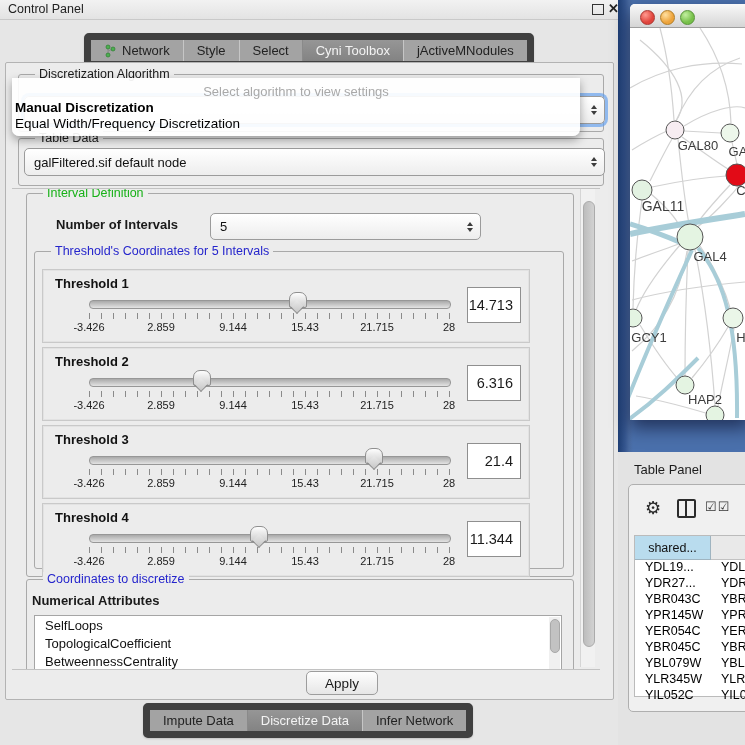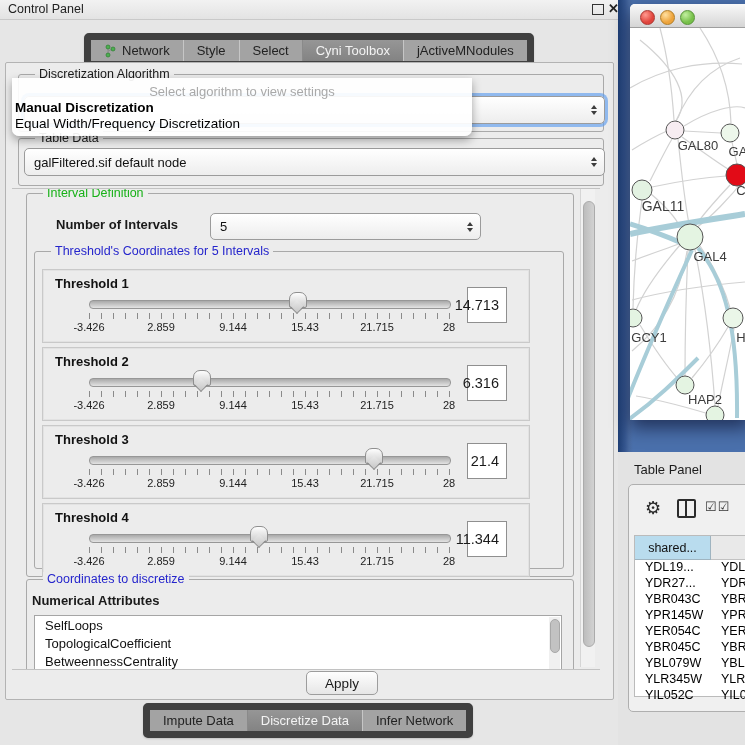--- a/index.html
+++ b/index.html
@@ -28,21 +28,21 @@
   .combo{position:absolute;background:linear-gradient(#ffffff,#ededed);border:1px solid #9b9b9b;
     border-radius:5px;font-size:13px;color:#111;display:flex;align-items:center;padding-left:9px;}
   .arrows{position:absolute;right:7px;top:50%;transform:translateY(-50%);
     display:flex;flex-direction:column;gap:2px;}
   .arr-up{width:0;height:0;border-left:3.5px solid transparent;border-right:3.5px solid transparent;
     border-bottom:4.5px solid #3c3c3c;}
   .arr-dn{width:0;height:0;border-left:3.5px solid transparent;border-right:3.5px solid transparent;
     border-top:4.5px solid #3c3c3c;}
   .focus-ring{box-shadow:0 0 0 3px rgba(96,158,239,.65);}
   
-  .popup{left:12px;top:78px;width:460px;height:58px;background:rgba(255,255,255,.92);
+  .popup{left:12px;top:78px;width:568px;height:58px;background:rgba(255,255,255,.92);
     border-radius:0 0 7px 7px;box-shadow:0 4px 10px rgba(0,0,0,.35);z-index:30;}
   .popup-prompt{left:0;top:6px;width:100%;text-align:center;font-size:13px;color:#a9a9a9;}
   .popup-opt{left:3px;font-size:13.5px;color:#000;white-space:nowrap;}
   
   .scrollarea{left:12px;top:188px;width:588px;height:480px;overflow:hidden;
     border-top:1px solid #c2c2c2;border-bottom:1px solid #c2c2c2;background:#ececec;}
   .vscroll{left:580px;top:189px;width:14px;height:478px;background:#f1f1f1;
     border-left:1px solid #d5d5d5;z-index:5;}
   .vthumb{left:1.5px;top:12px;width:10px;height:444px;border-radius:6px;
     background:linear-gradient(90deg,#bdbdbd,#d2d2d2);border:1px solid #ababab;}
@@ -52,21 +52,21 @@
   .track{position:absolute;left:46px;top:30px;width:360px;height:7px;border-radius:4px;
     background:linear-gradient(#a9a9a9,#e3e3e3);border:1px solid #979797;}
   .thumb{position:absolute;top:22px;width:16px;height:14px;z-index:3;
     background:linear-gradient(#fdfdfd,#cfcfcf);border:1px solid #8f8f8f;border-radius:7px 7px 2px 2px;}
   .thumb::after{content:"";position:absolute;left:2.5px;bottom:-4.5px;width:9px;height:9px;
     background:linear-gradient(135deg,#e9e9e9,#c7c7c7);border:1px solid #8f8f8f;border-top:none;
     border-left:none;transform:rotate(45deg);}
   .ticks{position:absolute;left:46px;top:43px;width:361px;height:6px;
     background:repeating-linear-gradient(to right,#8a8a8a 0 1px,transparent 1px 12px);}
   .tick-lab{position:absolute;top:51px;transform:translateX(-50%);font-size:11px;color:#222;}
-  .valbox{position:absolute;left:424px;top:17px;width:40px;height:36px;background:#fff;
+  .valbox{position:absolute;left:424px;top:17px;width:54px;height:36px;background:#fff;
     border:1px solid #8f8f8f;font-size:14.5px;display:flex;align-items:center;
     justify-content:flex-end;padding-right:7px;box-sizing:border-box;}
   .attr-list{position:absolute;left:22px;top:426px;width:526px;height:54px;background:#fff;
     border:1px solid #a5a5a5;overflow:hidden;}
   .attr-item{font-size:13px;color:#111;padding:1.5px 0 1.5px 10px;white-space:nowrap;}
   .list-scroll{position:absolute;right:1px;top:1px;width:11px;height:52px;background:#f0f0f0;}
   .list-thumb{position:absolute;left:1px;top:2px;width:8px;height:32px;border-radius:5px;
     background:#c2c2c2;border:1px solid #a8a8a8;}
   .button{position:absolute;background:linear-gradient(#fefefe,#e6e6e6);border:1px solid #9d9d9d;
     border-radius:5px;font-size:13.5px;display:flex;align-items:center;justify-content:center;margin-left:40px;}

